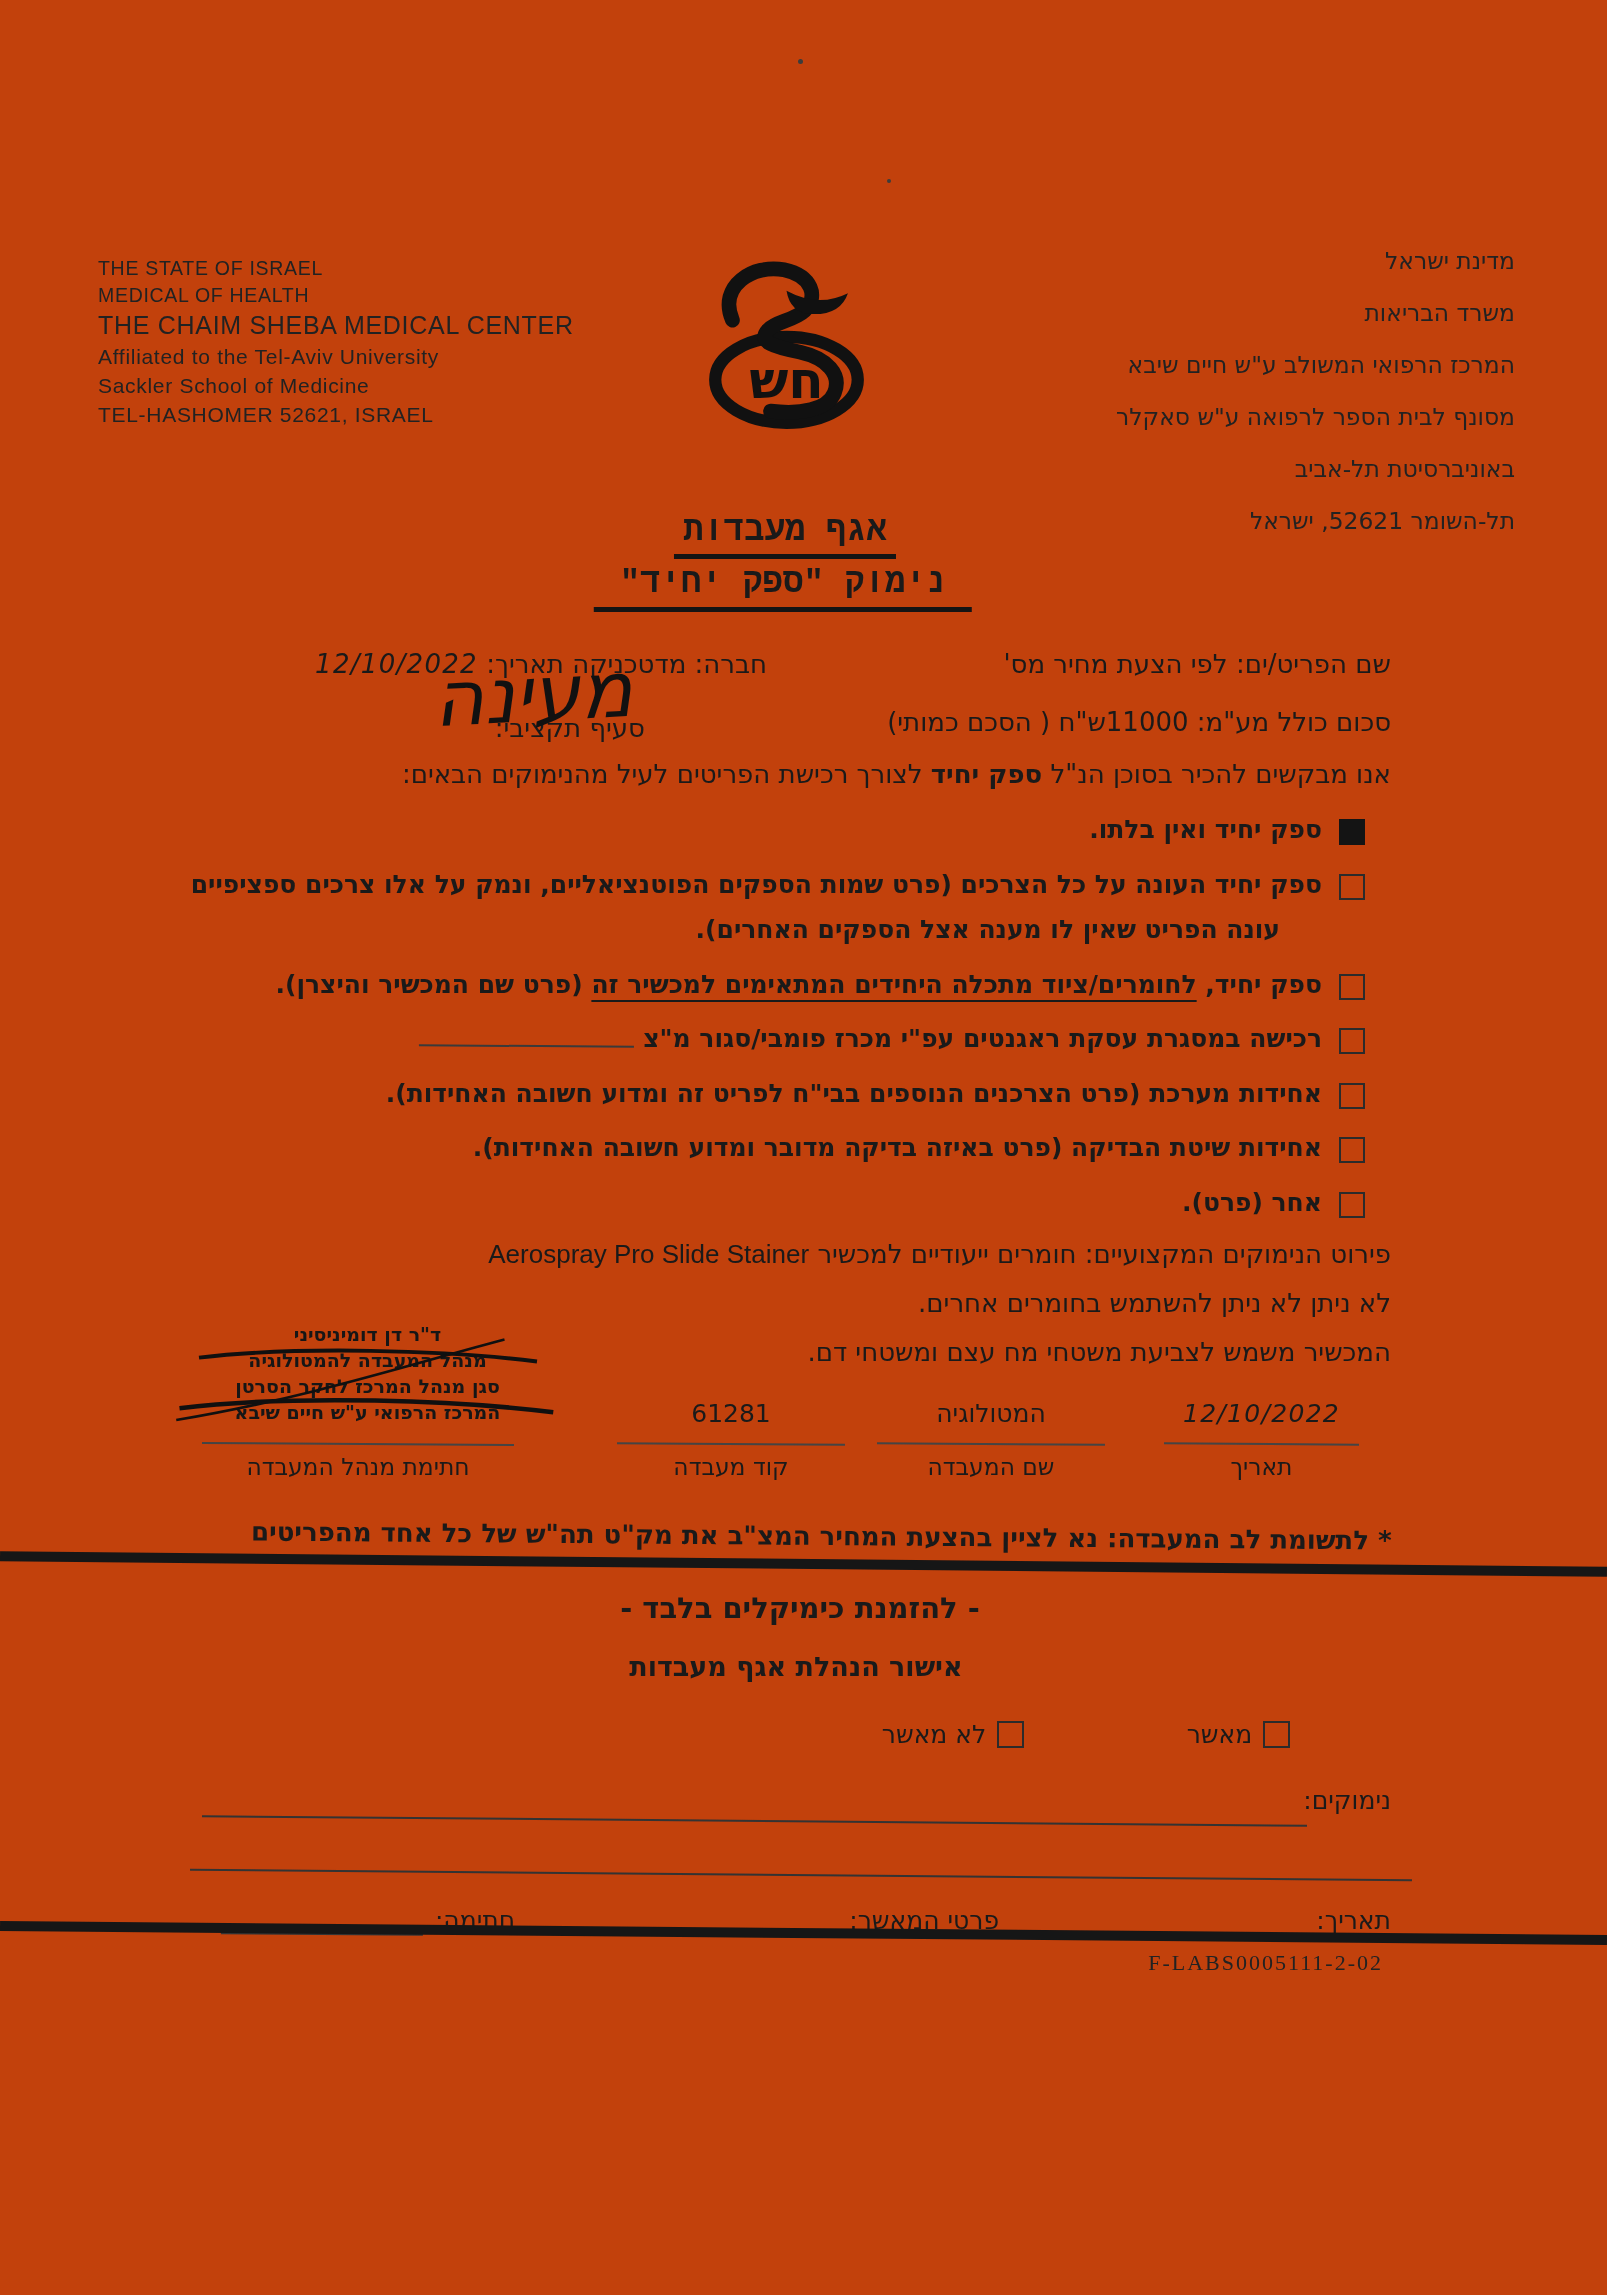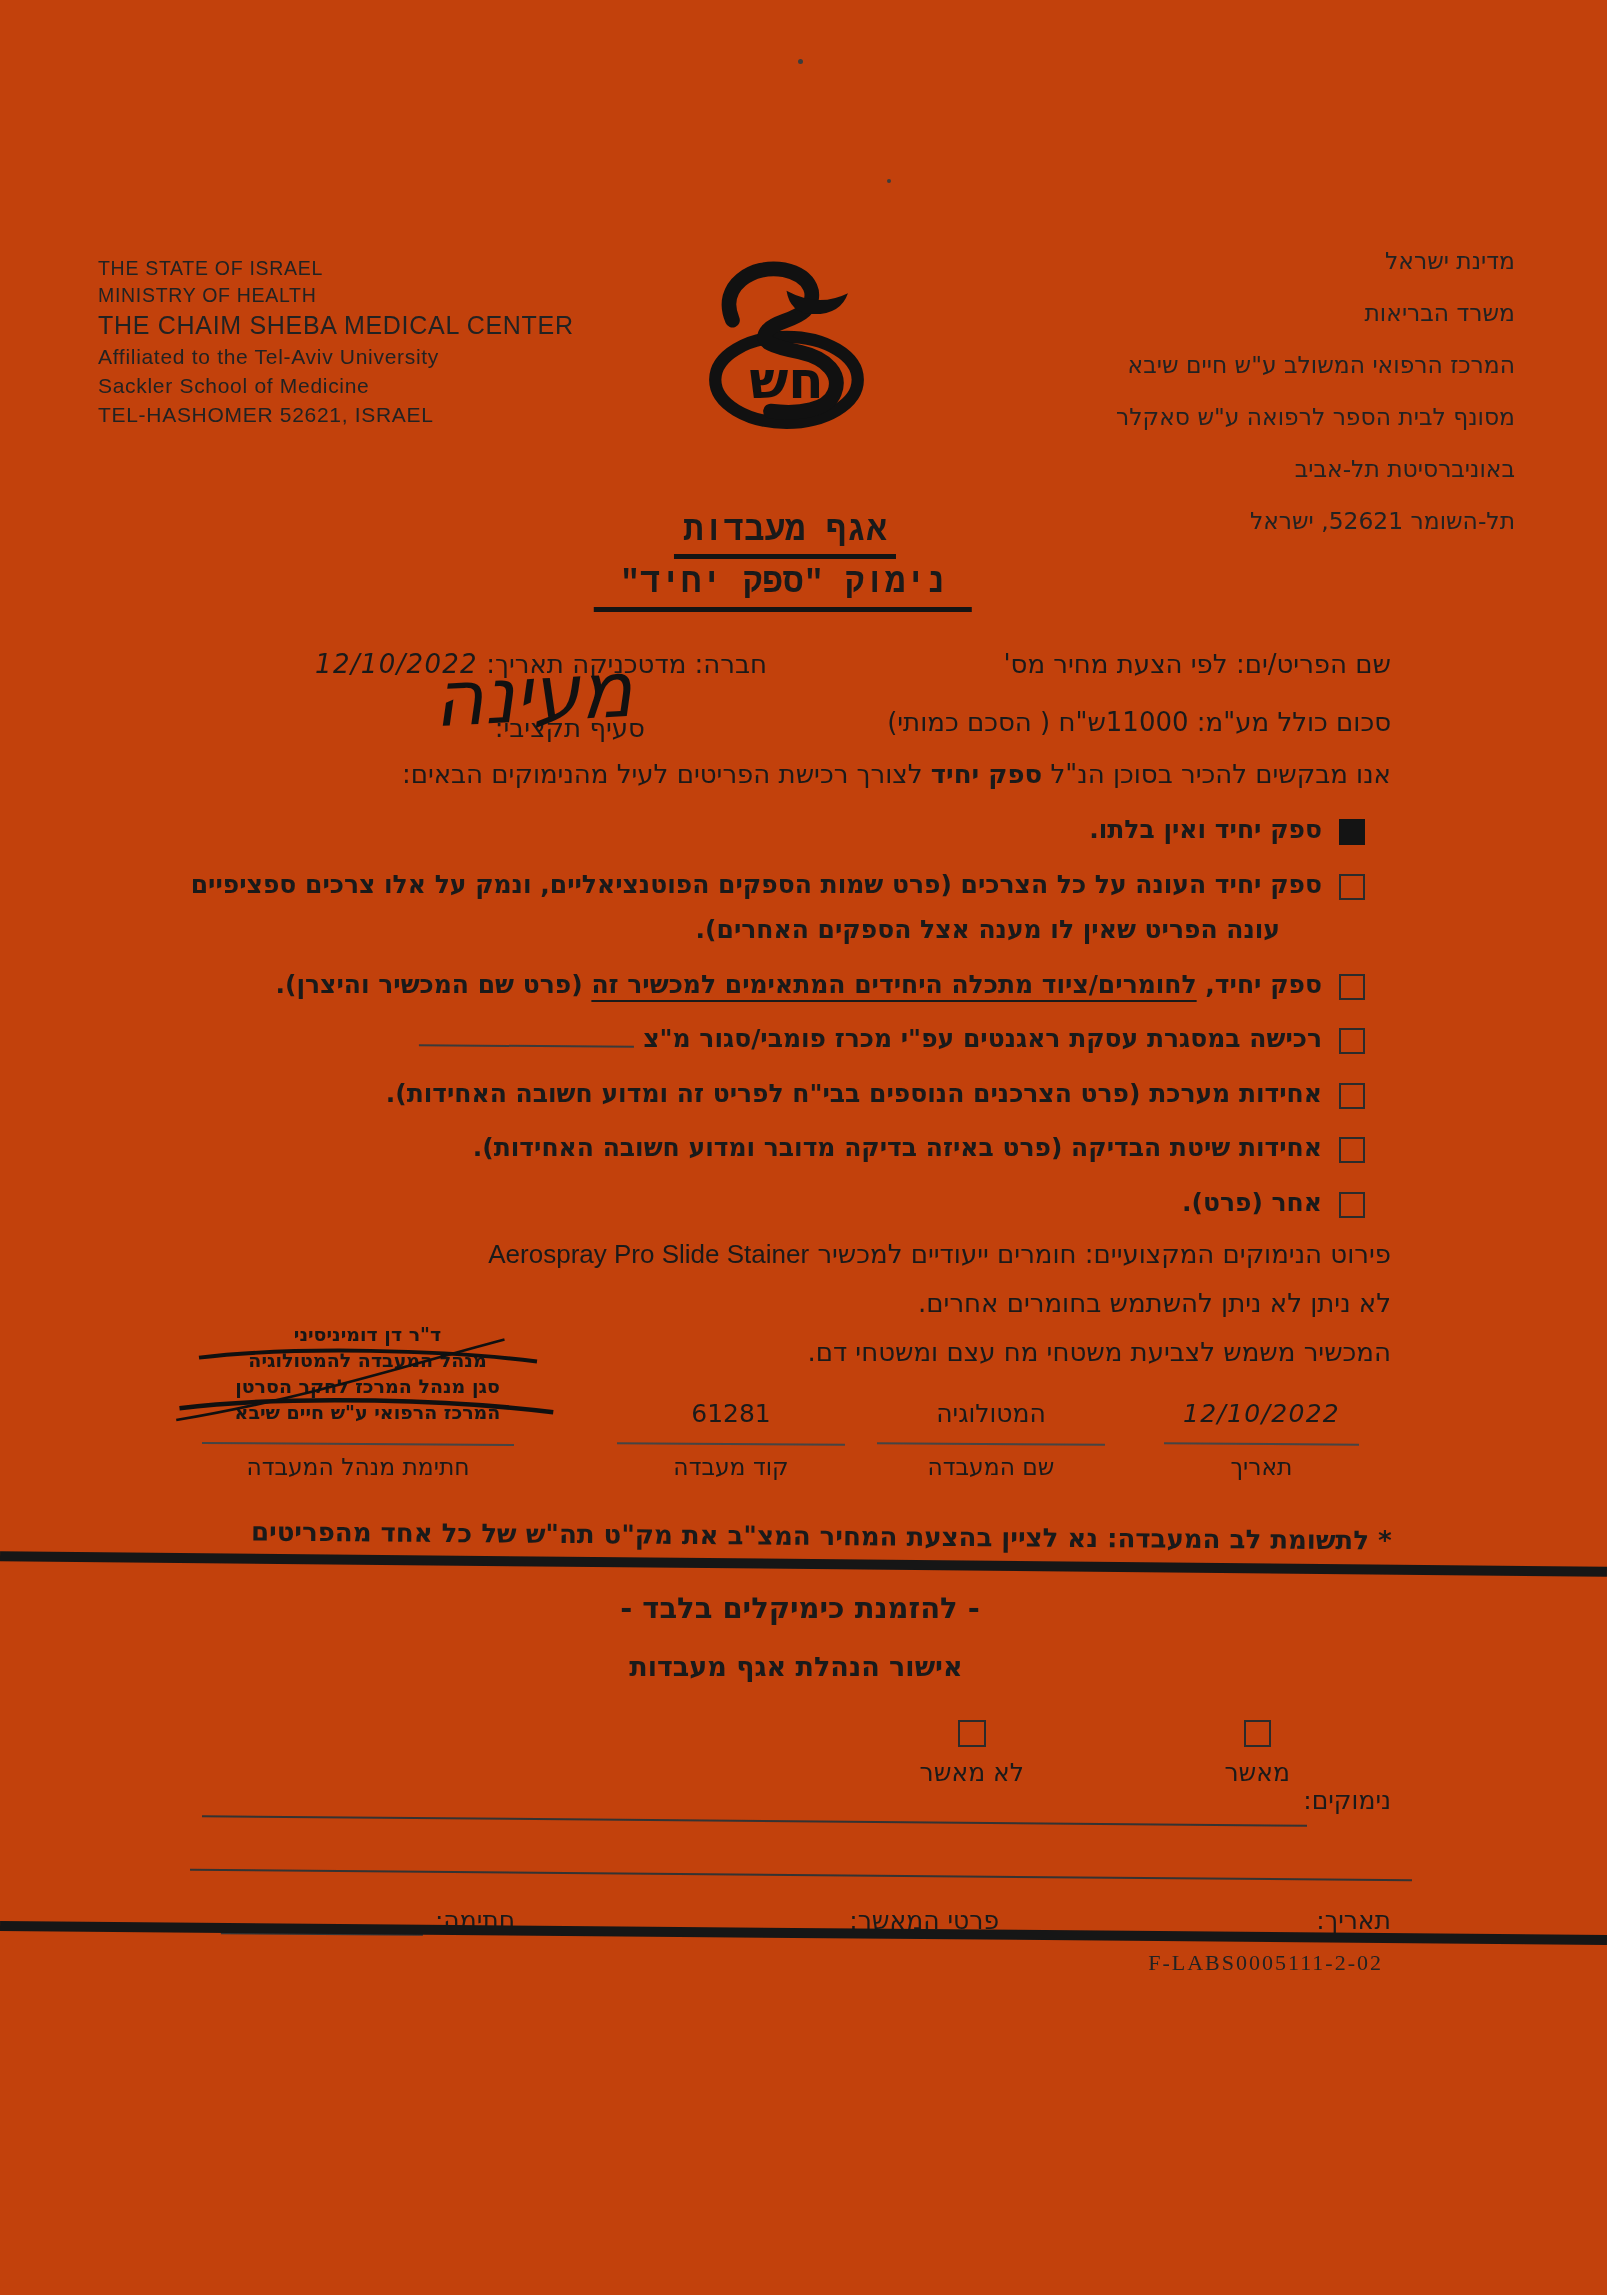--- a/index.html
+++ b/index.html
@@ -76,21 +76,21 @@
 
   
   .note{top:1521px;right:215px;font-size:26px;font-weight:700;transform:rotate(.45deg);white-space:nowrap;}
   .rule{left:0;width:1607px;background:#161616;}
   .rule1{top:1559px;height:9.8px;transform:rotate(.55deg);}
   .rule2{top:1928px;height:10.4px;transform:rotate(.5deg);}
 
   .chem{top:1591px;left:800px;transform:translateX(-50%);font-size:29px;font-weight:700;white-space:nowrap;}
   .appr-title{top:1651px;left:796px;transform:translateX(-50%);font-size:27px;font-weight:700;white-space:nowrap;}
 
-  .appr-grp{top:1720px;display:flex;flex-direction:column;align-items:center;gap:10.4px;font-size:25px;}
+  .appr-grp{top:1720px;display:flex;flex-direction:row;align-items:center;gap:10.4px;font-size:25px;}
   .appr-grp .cb{width:23.4px;height:23.4px;border:2.6px solid #2b2b2b;}
   .grp-approve{right:317px;}
   .grp-reject{right:583px;}
 
   .nim-label{top:1786px;right:216px;font-size:25px;}
   .nim-line1{top:1820px;right:300px;width:1105px;border-bottom:2px solid #333;transform:rotate(.5deg);}
   .nim-line2{top:1874px;right:195px;width:1222px;border-bottom:2px solid #333;transform:rotate(.5deg);}
 
   .bot-grp{top:1906px;display:flex;flex-direction:row;align-items:flex-end;gap:11.7px;font-size:25px;white-space:nowrap;}
   .bot-grp .fline{display:inline-block;border-bottom:2px solid #333;height:26px;transform:rotate(.4deg);}
@@ -106,21 +106,21 @@
 </head>
 <body>
 
 <div class="page">
 
   <div class="speck" style="left:798px;top:59px;width:5.2px;height:5.2px;"></div>
   <div class="speck" style="left:887px;top:179px;width:3.9px;height:3.9px;"></div>
 
   <div class="abs hdr-en">
     <div class="l">THE STATE OF ISRAEL</div>
-    <div class="l">MINISTRY OF HEALTH</div>
+    <div class="l">MEDICAL OF HEALTH</div>
     <div class="l big">THE CHAIM SHEBA MEDICAL CENTER</div>
     <div class="l mid">Affiliated to the Tel-Aviv University</div>
     <div class="l mid">Sackler School of Medicine</div>
     <div class="l mid">TEL-HASHOMER 52621, ISRAEL</div>
   </div>
 
   <div class="abs hdr-logo">
     <svg width="189" height="172" viewBox="0 0 300 280">
       <ellipse cx="150" cy="195" rx="116" ry="70" fill="none" stroke="#111" stroke-width="20"></ellipse>
       <text x="150" y="224" font-size="84" font-weight="bold" text-anchor="middle" font-family="DejaVu Sans, sans-serif" fill="#111">חש</text>

